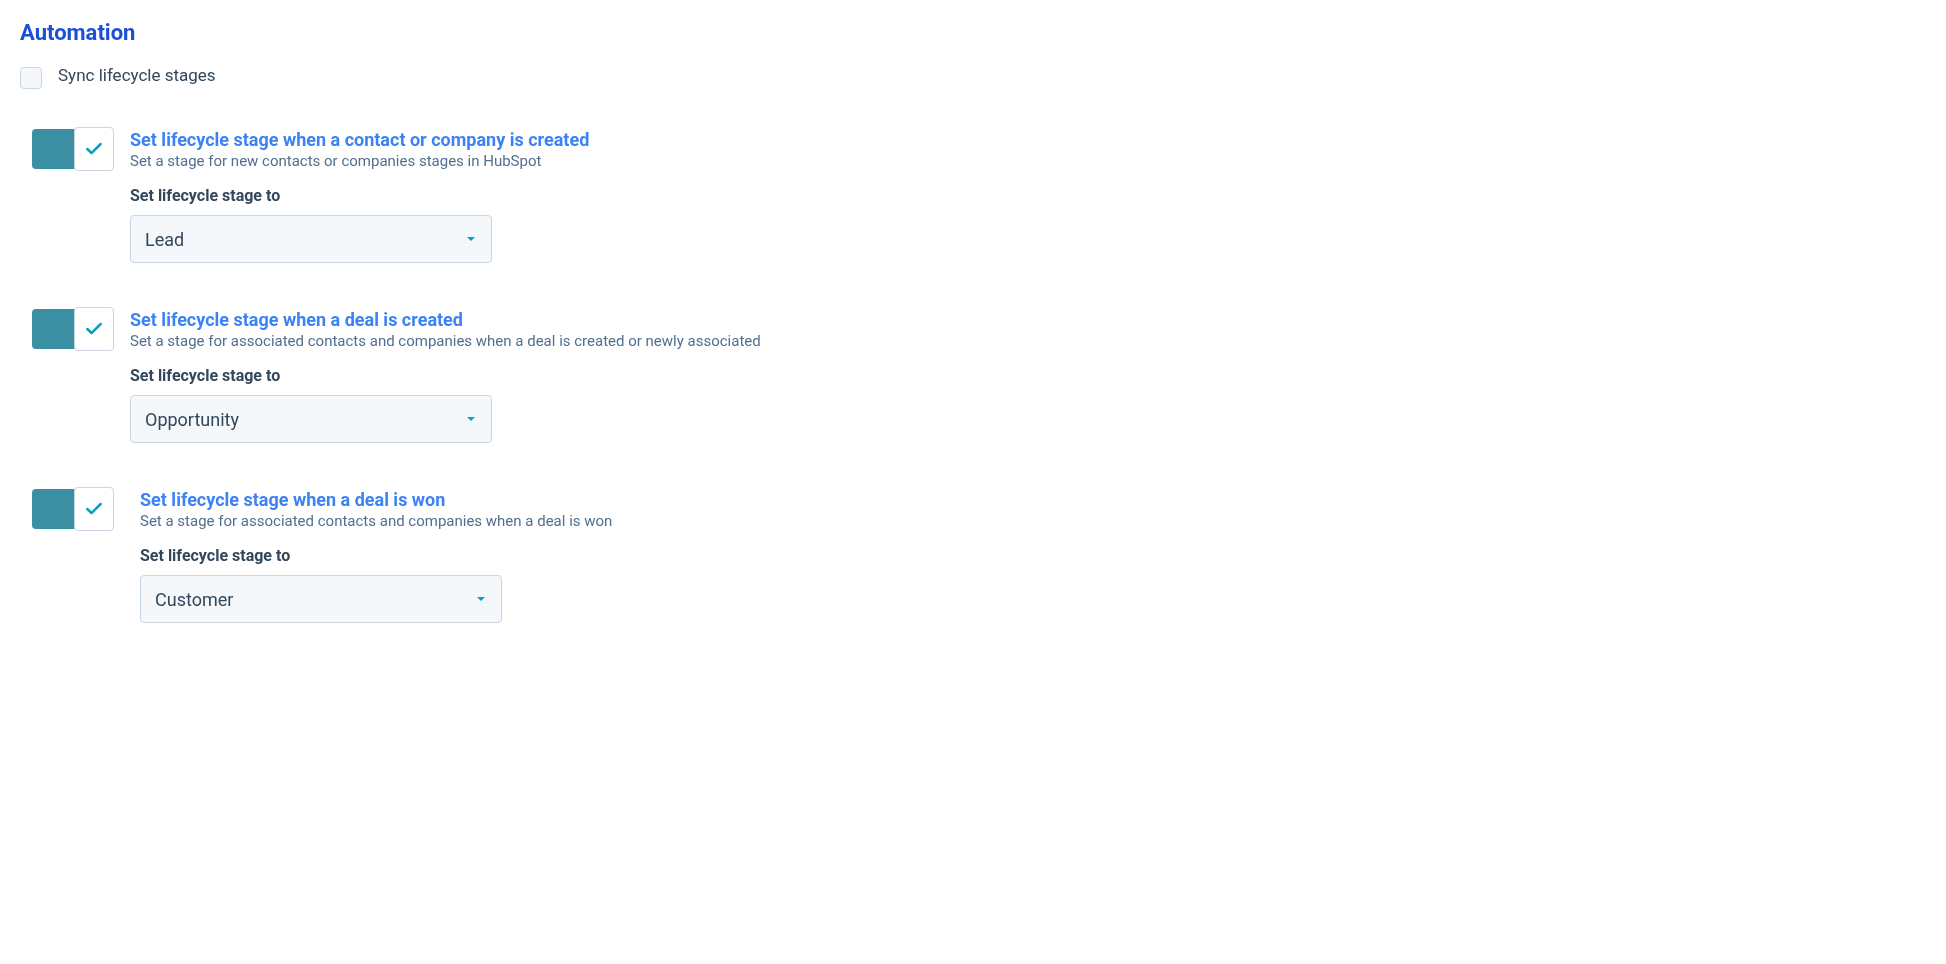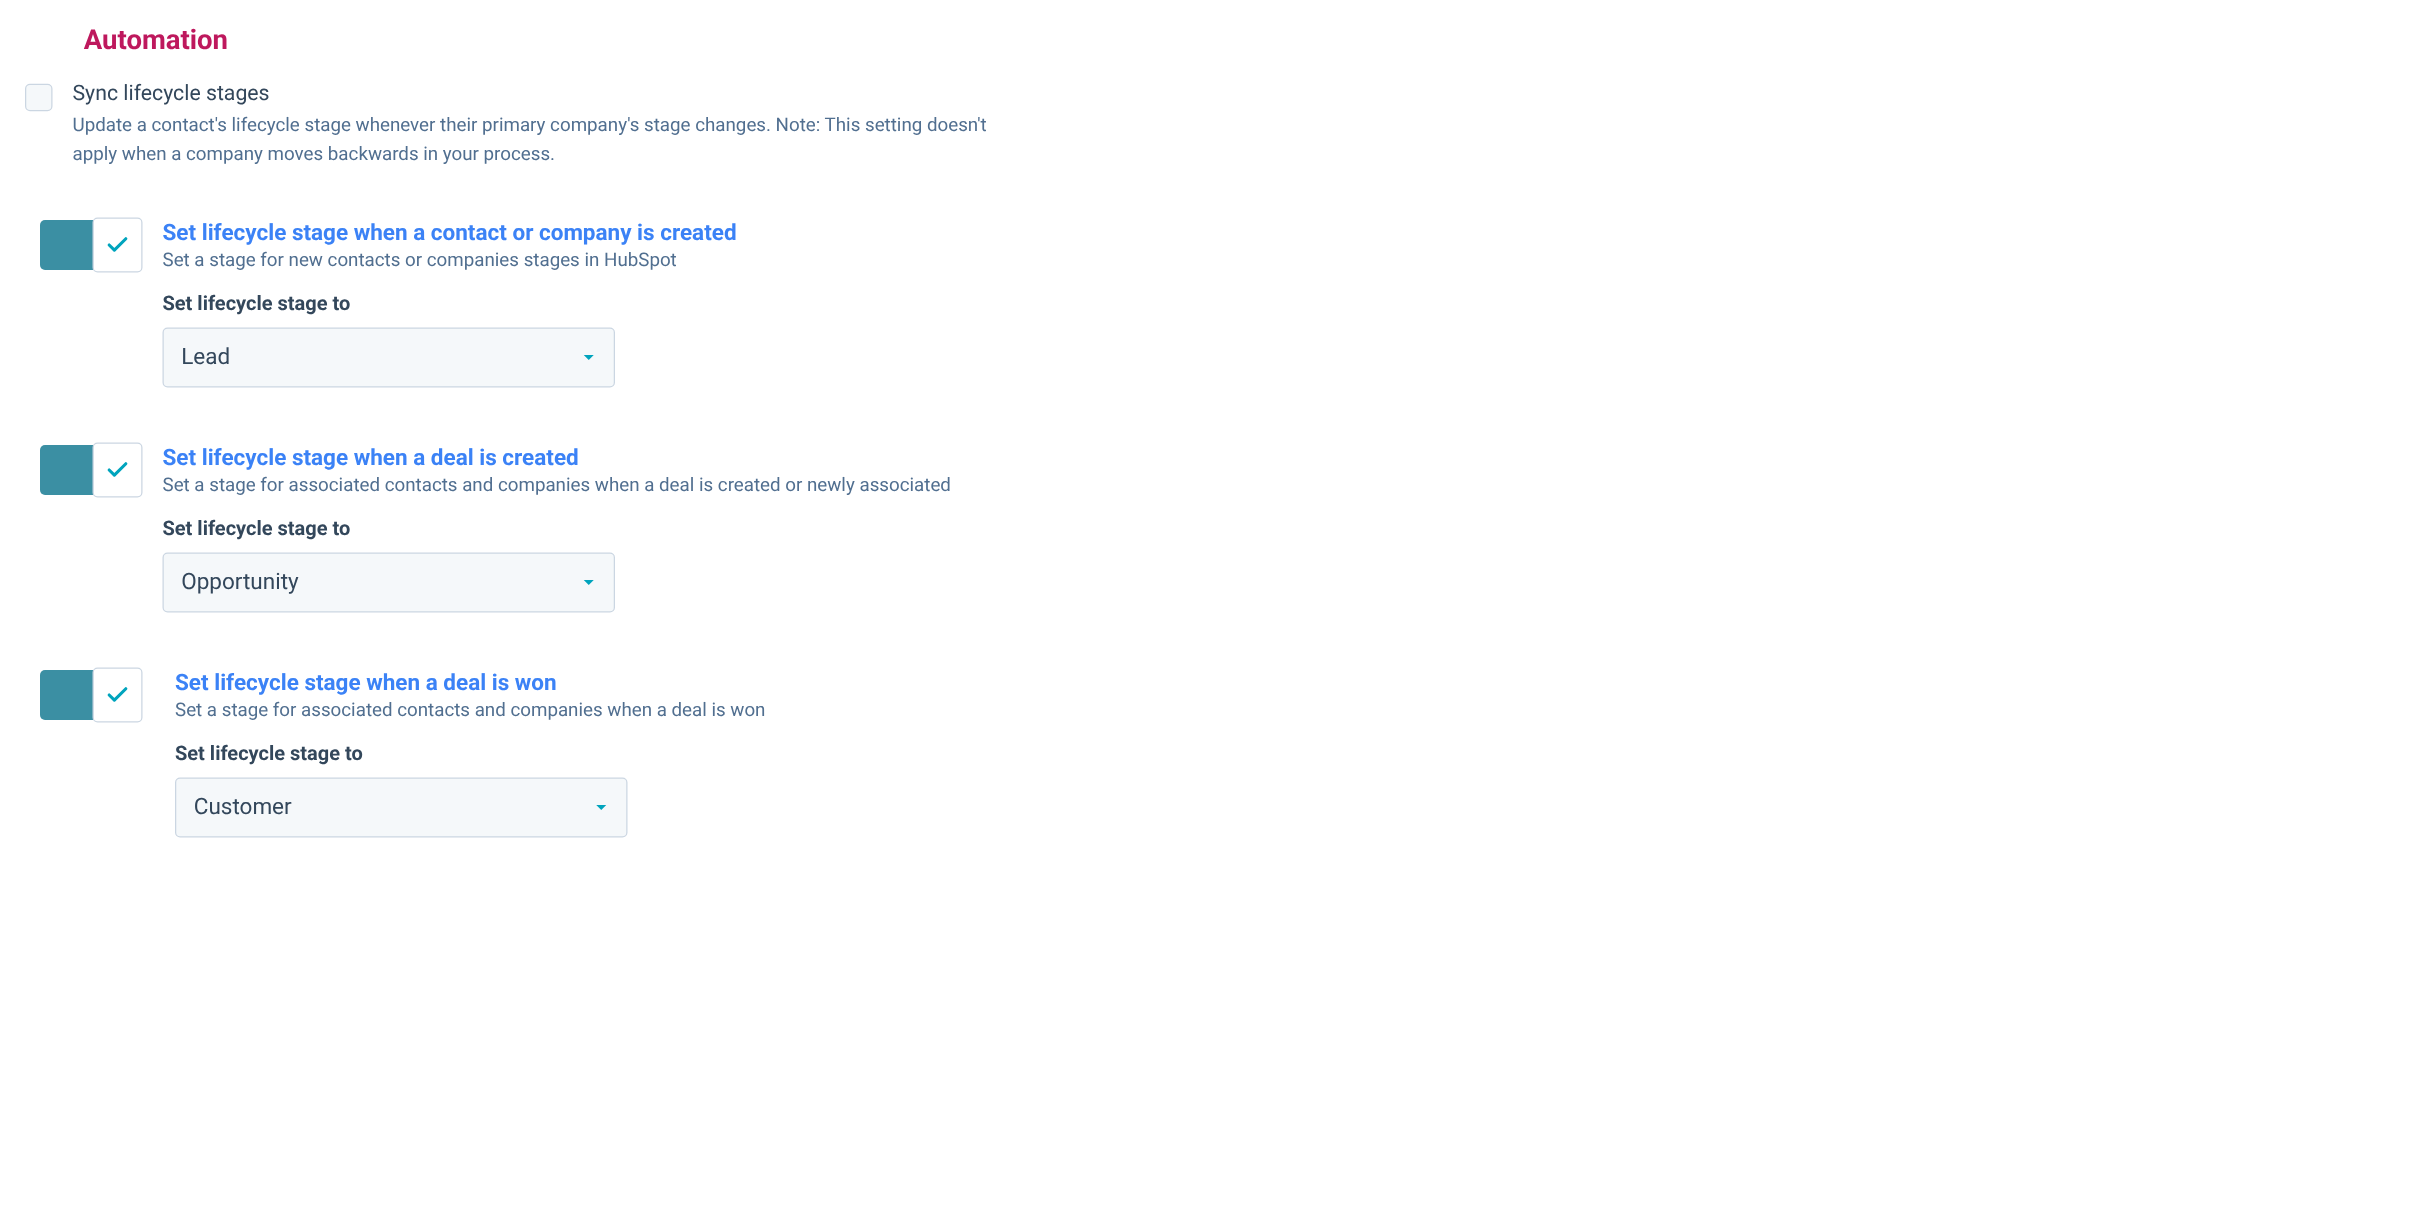--- a/index.html
+++ b/index.html
@@ -9,23 +9,22 @@
     }
     body {
       font-family: -apple-system, BlinkMacSystemFont, "Segoe UI", Roboto, Helvetica, Arial, sans-serif;
       background: #ffffff;
       padding: 20px;
       color: #33475b;
     }
     .heading {
       font-size: 22px;
       font-weight: 700;
-      color: #be185d;
+      color: #1d4ed8;
       margin-bottom: 20px;
-      margin-left: 47px;
     }
     .checkbox-row {
       display: flex;
       align-items: flex-start;
       margin-bottom: 40px;
     }
     .checkbox-box {
       width: 22px;
       height: 22px;
       background: #f5f8fa;
@@ -133,21 +132,20 @@
   </style>
 </head>
 <body>
 
 <h2 class="heading">Automation</h2>
 
 <div class="checkbox-row">
   <div class="checkbox-box"></div>
   <div class="checkbox-content">
     <div class="checkbox-title">Sync lifecycle stages</div>
-    <div class="checkbox-desc">Update a contact's lifecycle stage whenever their primary company's stage changes. Note: This setting doesn't apply when a company moves backwards in your process.</div>
   </div>
 </div>
 
 <div class="toggle-block">
   <div class="toggle">
     <div class="toggle-knob">
       <svg class="toggle-check" viewBox="0 0 24 24">
         <path d="M4 12 L9 17 L20 6" fill="none" stroke="#00a4bd" stroke-width="3" stroke-linecap="round" stroke-linejoin="round"></path>
       </svg>
     </div>

